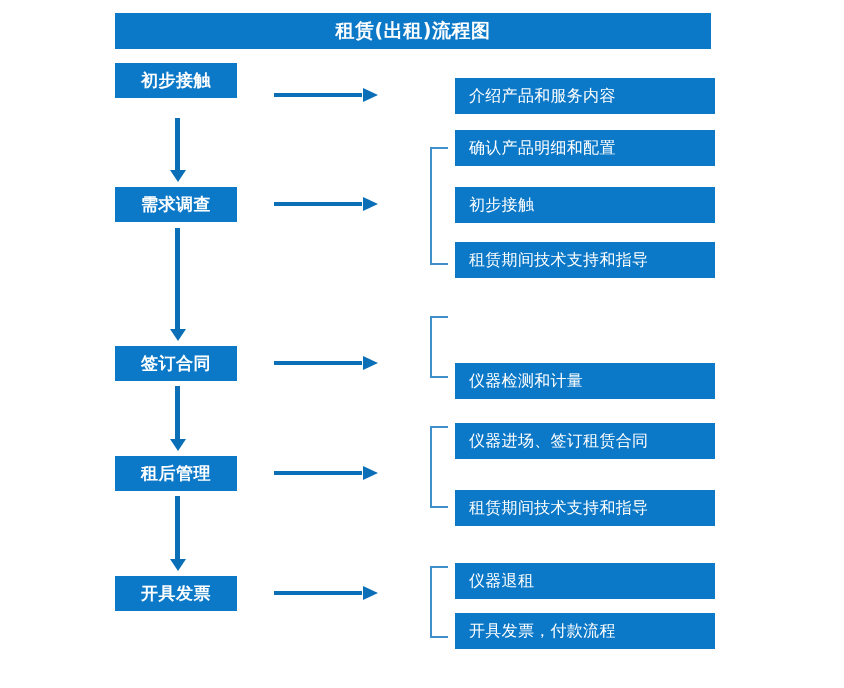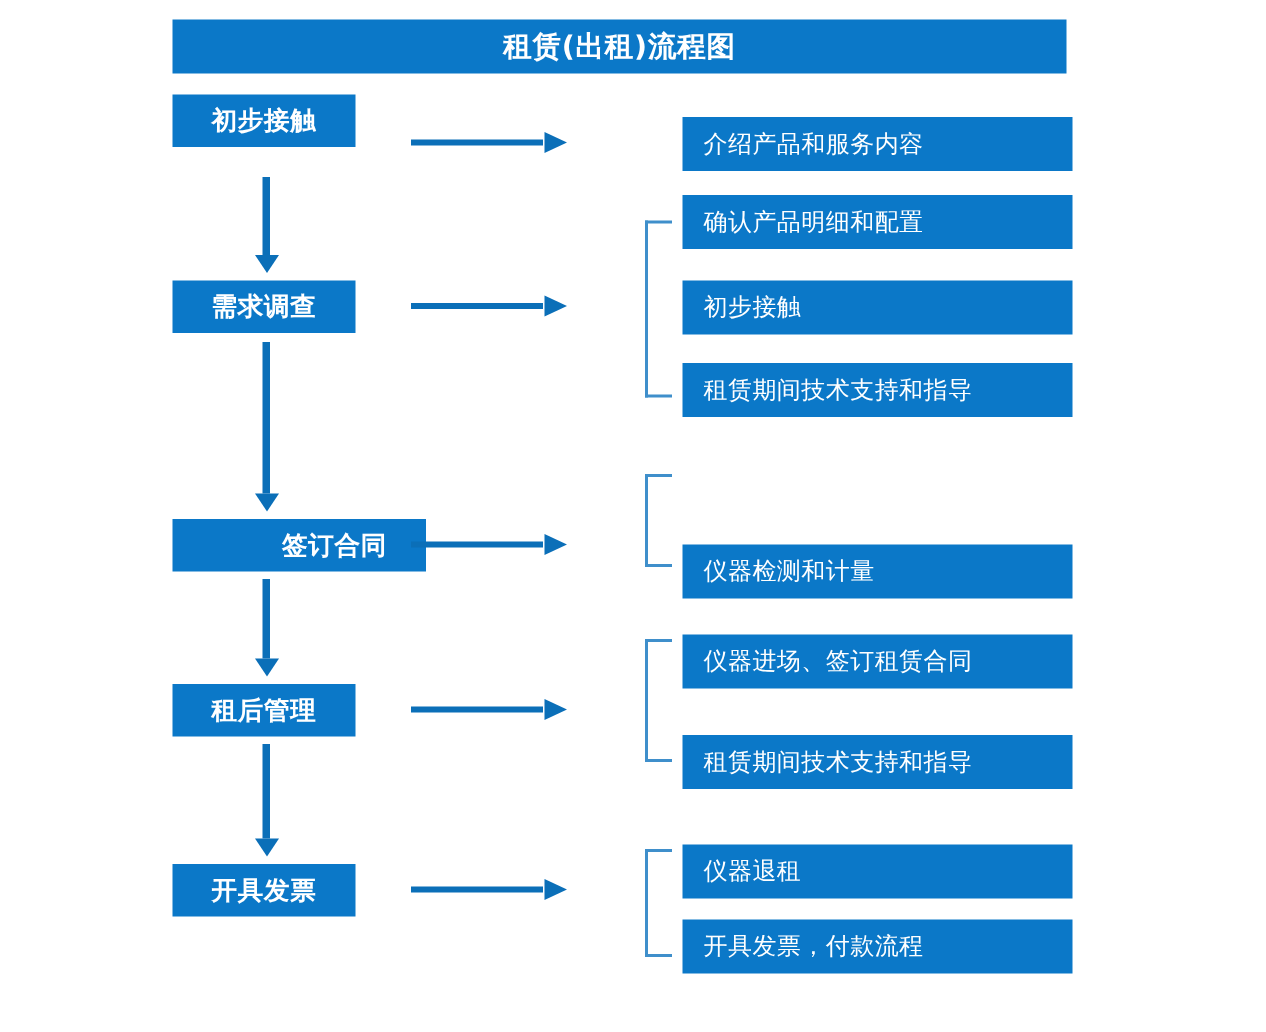--- a/index.html
+++ b/index.html
@@ -136,21 +136,21 @@
 <body>
 
 <div id="canvas">
 
   <div class="title-bar">租赁(出租)流程图</div>
 
   <div class="stage-box" style="top:63px;">初步接触</div>
 
   <div class="stage-box" style="top:187px;">需求调查</div>
 
-  <div class="stage-box" style="top:346px;padding-left:47px;">签订合同</div>
+  <div class="stage-box" style="top:346px;">签订合同</div>
 
   <div class="stage-box" style="top:456px;">租后管理</div>
 
   <div class="stage-box" style="top:576px;">开具发票</div>
 
   <div class="v-arrow" style="top:118px; height:64px;">
     <div class="shaft" style="height:52px;"></div>
     <div class="head"></div>
   </div>
 

